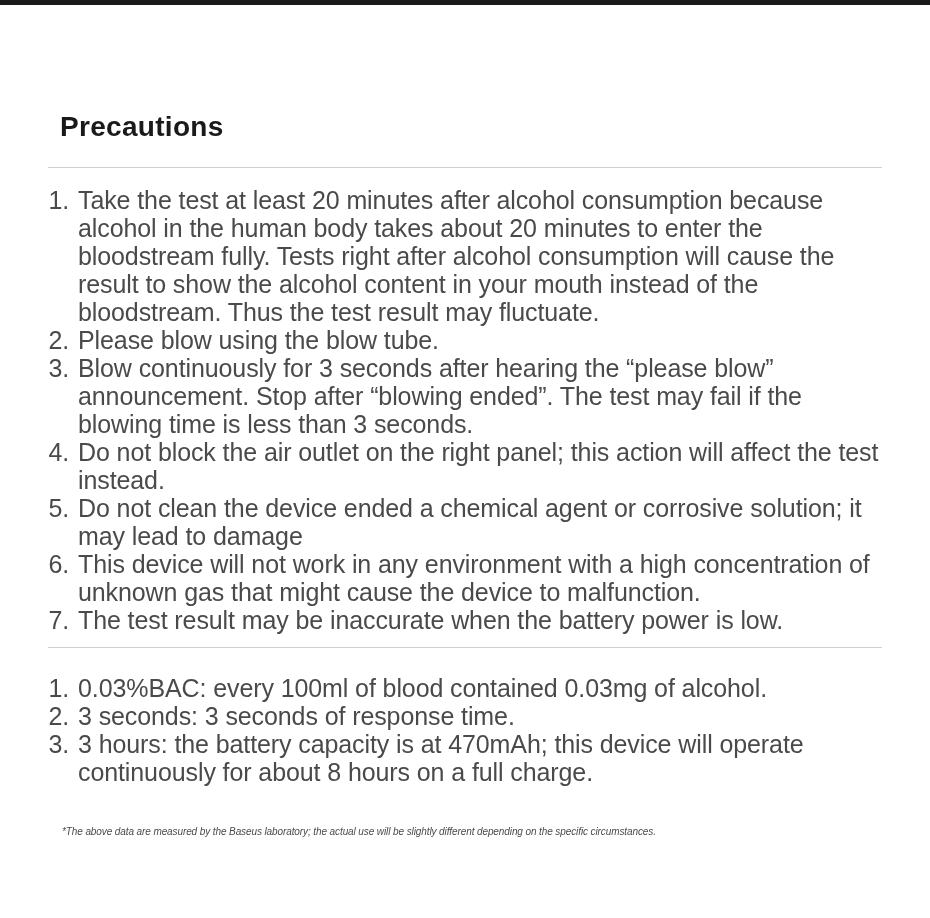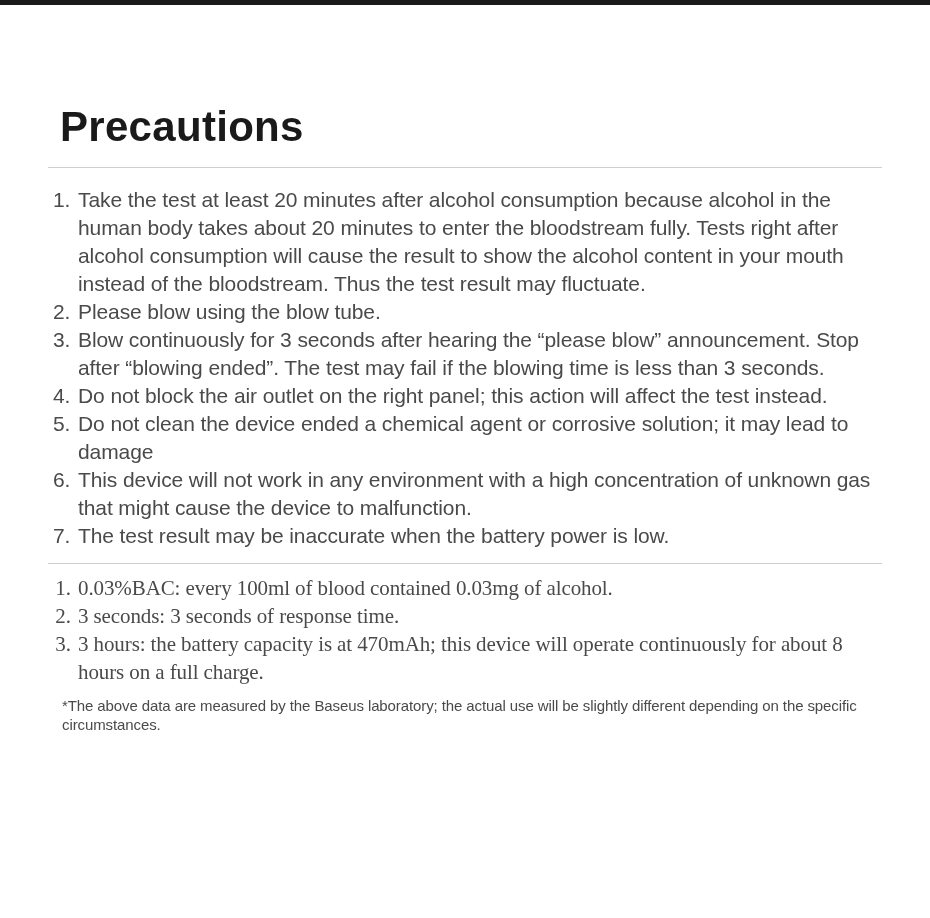--- a/index.html
+++ b/index.html
@@ -17,53 +17,54 @@
   .top-bar {
     width: 100%;
     height: 5px;
     background: #1a1a1a;
   }
   .content {
     padding: 0 48px;
   }
   h1.section-title {
     margin: 0 0 0 12px;
-    font-size: 42px;
+    font-size: 28px;
     line-height: 54px;
     font-weight: 600;
     letter-spacing: 0.3px;
     color: #1a1a1a;
   }
   .precautions-section h1.section-title { margin-top: 95px; }
   .note-section h1.section-title { margin-top: 50px; }
   hr.divider {
     border: none;
     border-top: 1px solid #cfcfcf;
     margin: 13px 0 0 0;
     height: 0;
   }
   ol.numbered-list {
     margin: 18px 0 0 0;
     padding: 0 0 0 28px;
-    font-size: 21px;
+    font-size: 25px;
     line-height: 28px;
     color: #4a4a4a;
     letter-spacing: -0.1px;
   }
   ol.numbered-list li {
     padding-left: 2px;
   }
-  .note-section ol.numbered-list { margin-top: 10px; font-family: Liberation Serif, serif; }
+  .note-section ol.numbered-list { margin-top: 26px; }
   p.footnote {
-    margin: 10px 0 0 14px;
+    margin: 36px 0 0 14px;
     max-width: 795px;
-    font-size: 15px;
+    font-size: 10px;
     line-height: 19px;
     color: #4a4a4a;
     letter-spacing: -0.1px;
+    font-style: italic;
   }
 </style>
 </head>
 <body>
 
 <div class="top-bar"></div>
 
 <main class="content">
 
   <section class="precautions-section">

